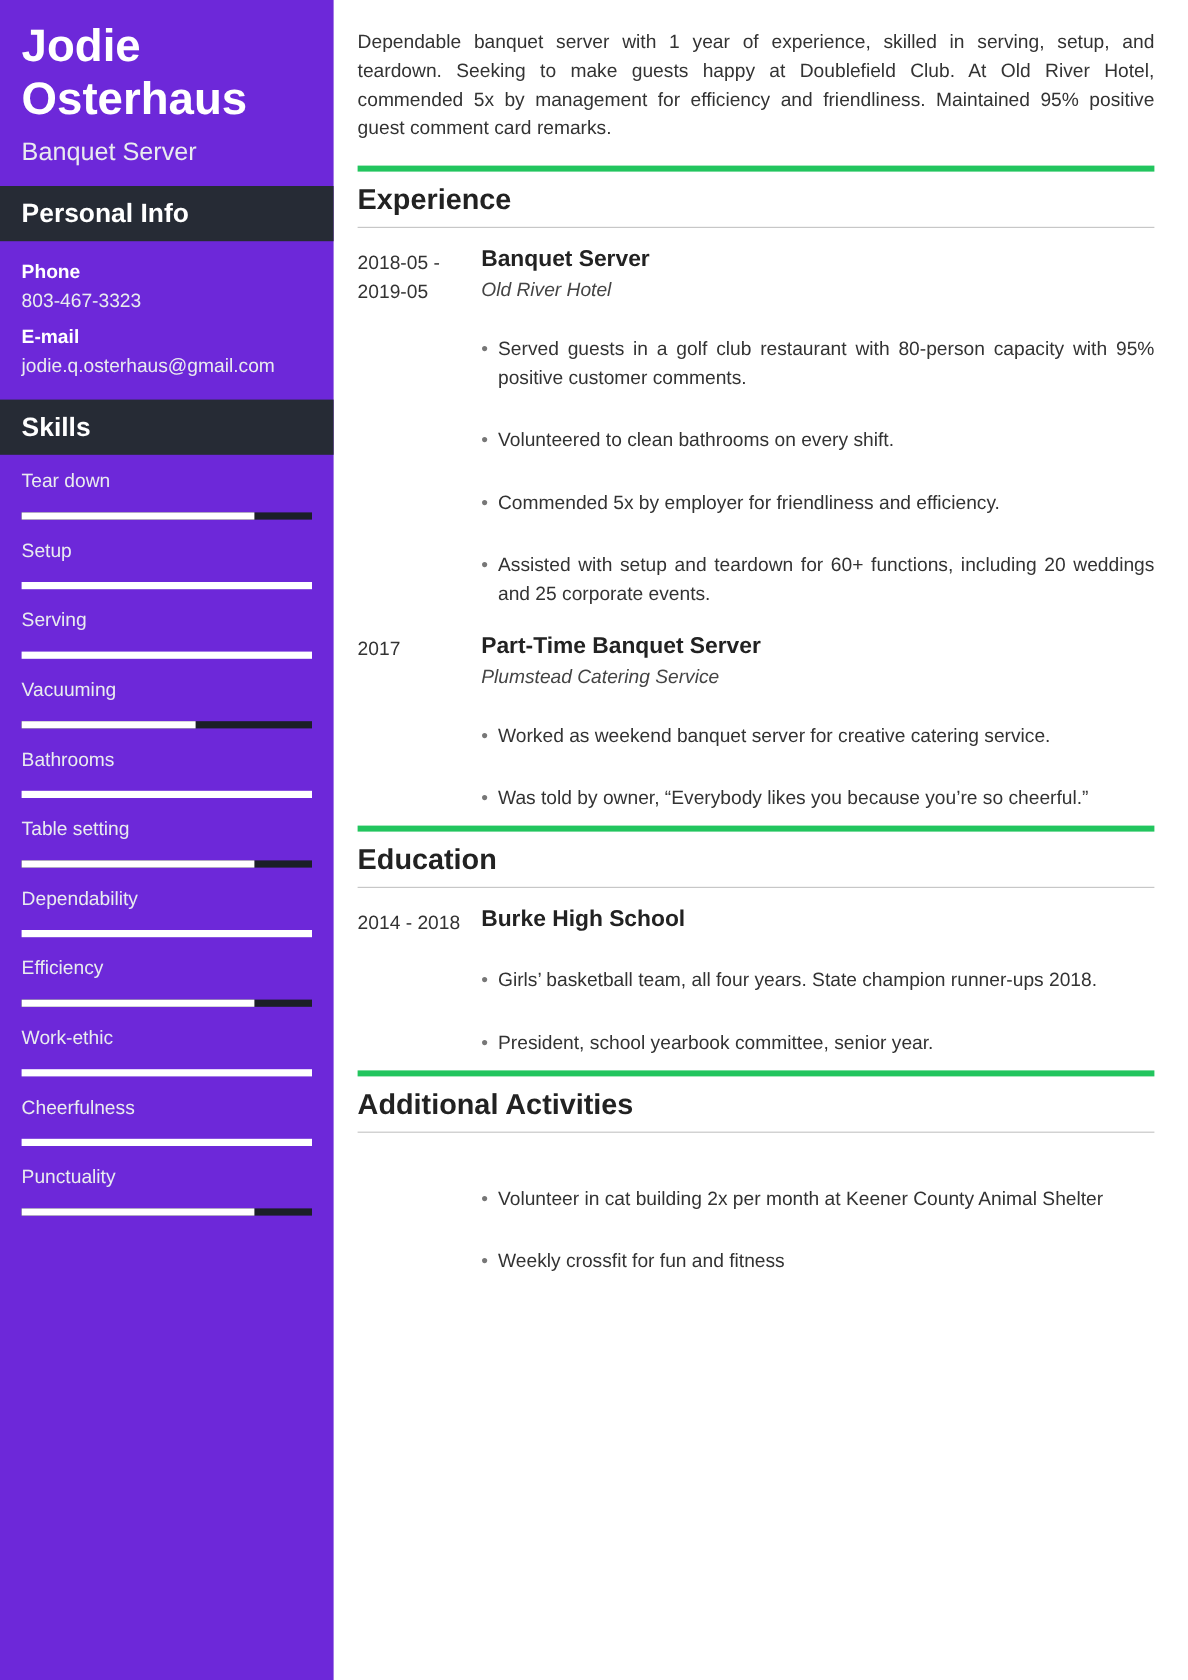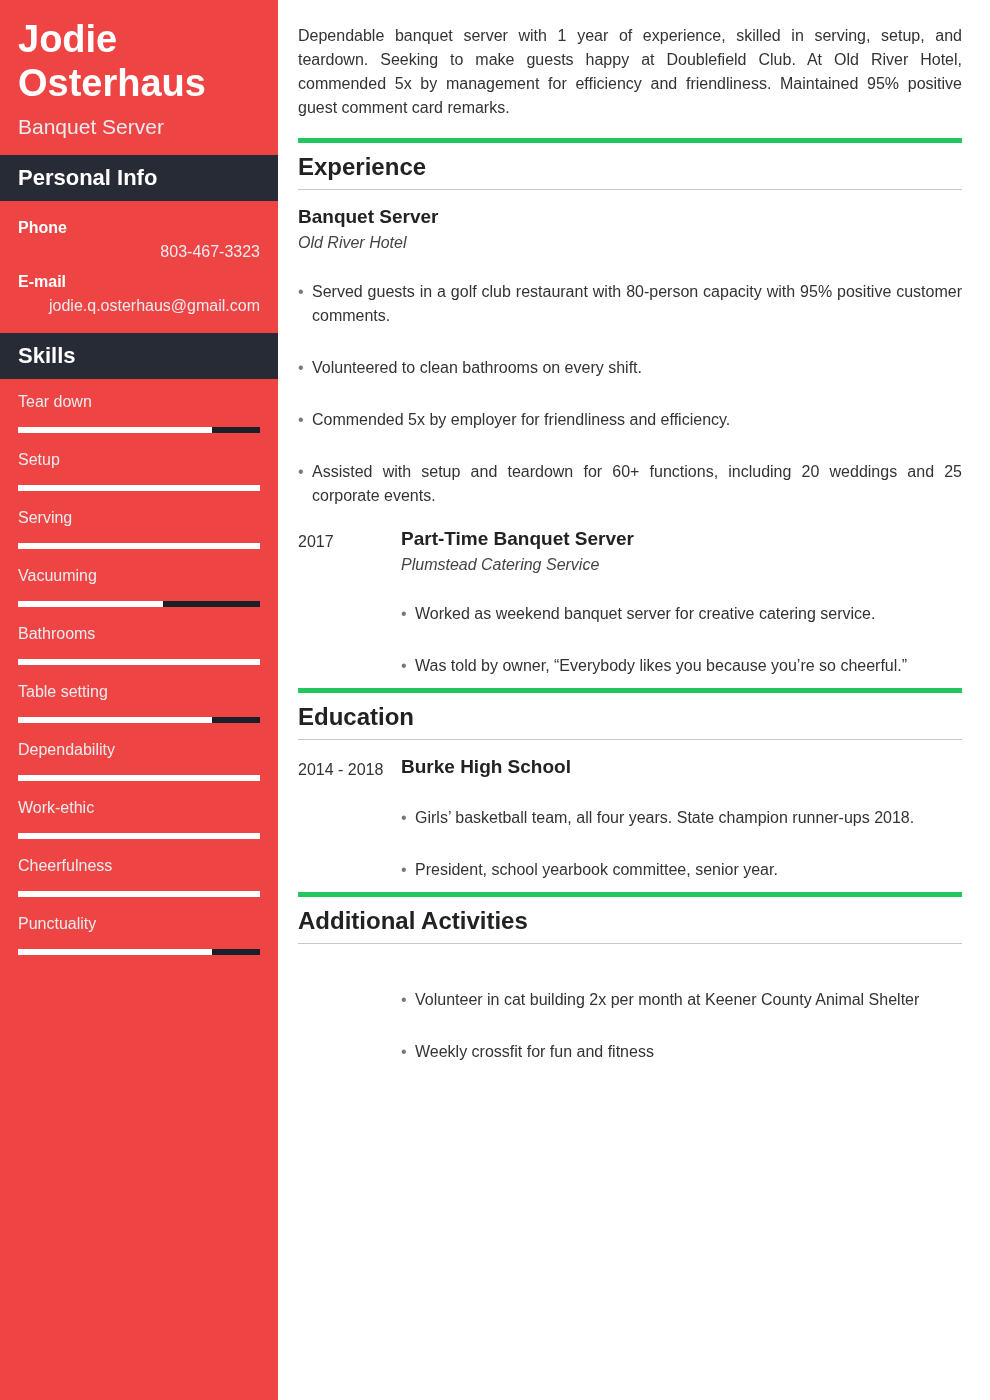--- a/index.html
+++ b/index.html
@@ -6,21 +6,21 @@
   body {
     font-family: Arial, Helvetica, sans-serif;
     background: #ffffff;
     color: #333;
     width: 990px;
     height: 1400px;
     display: flex;
   }
   .sidebar {
     width: 278px;
-    background: #ef4444;
+    background: #6d28d9;
     color: #ffffff;
     display: flex;
     flex-direction: column;
   }
   .sidebar .name-block {
     padding: 18px 18px 16px 18px;
   }
   .sidebar h1 {
     font-size: 38px;
     font-weight: bold;
@@ -47,21 +47,20 @@
     font-size: 16px;
     margin-top: 4px;
     color: #ffffff;
   }
   .info-value {
     font-size: 16px;
     color: #e9ecef;
     margin-top: 6px;
     margin-bottom: 12px;
     word-wrap: break-word;
-    text-align: right;
   }
   .skill {
     margin-bottom: 18px;
   }
   .skill-label {
     font-size: 16px;
     color: #e9ecef;
     margin-bottom: 16px;
   }
   .skill-bar {
@@ -202,20 +201,26 @@
           <div class="skill-fill" style="width: 80%;"></div>
         </div>
       </div>
       <div class="skill">
         <div class="skill-label">Dependability</div>
         <div class="skill-bar">
           <div class="skill-fill" style="width: 100%;"></div>
         </div>
       </div>
       <div class="skill">
+        <div class="skill-label">Efficiency</div>
+        <div class="skill-bar">
+          <div class="skill-fill" style="width: 80%;"></div>
+        </div>
+      </div>
+      <div class="skill">
         <div class="skill-label">Work-ethic</div>
         <div class="skill-bar">
           <div class="skill-fill" style="width: 100%;"></div>
         </div>
       </div>
       <div class="skill">
         <div class="skill-label">Cheerfulness</div>
         <div class="skill-bar">
           <div class="skill-fill" style="width: 100%;"></div>
         </div>
@@ -228,20 +233,21 @@
       </div>
     </div>
 </div>
 
 <div class="main">
   <p class="summary">Dependable banquet server with 1 year of experience, skilled in serving, setup, and teardown. Seeking to make guests happy at Doublefield Club. At Old River Hotel, commended 5x by management for efficiency and friendliness. Maintained 95% positive guest comment card remarks.</p>
 
   <h2>Experience</h2>
   <div id="experience-list">
       <div class="entry">
+        <div class="entry-dates">2018-05 - 2019-05</div>
         <div class="entry-body">
           <div class="entry-title">Banquet Server</div>
           <div class="entry-sub">Old River Hotel</div>
           <ul>
             <li>Served guests in a golf club restaurant with 80-person capacity with 95% positive customer comments.</li>
             <li>Volunteered to clean bathrooms on every shift.</li>
             <li>Commended 5x by employer for friendliness and efficiency.</li>
             <li>Assisted with setup and teardown for 60+ functions, including 20 weddings and 25 corporate events.</li>
           </ul>
         </div>

